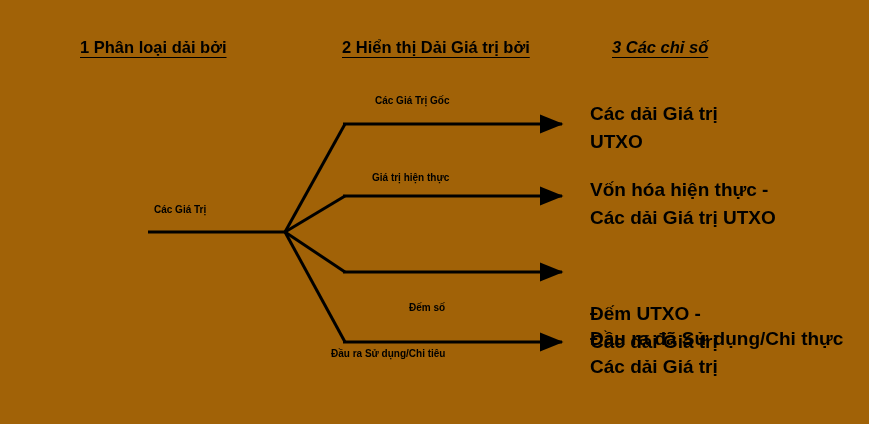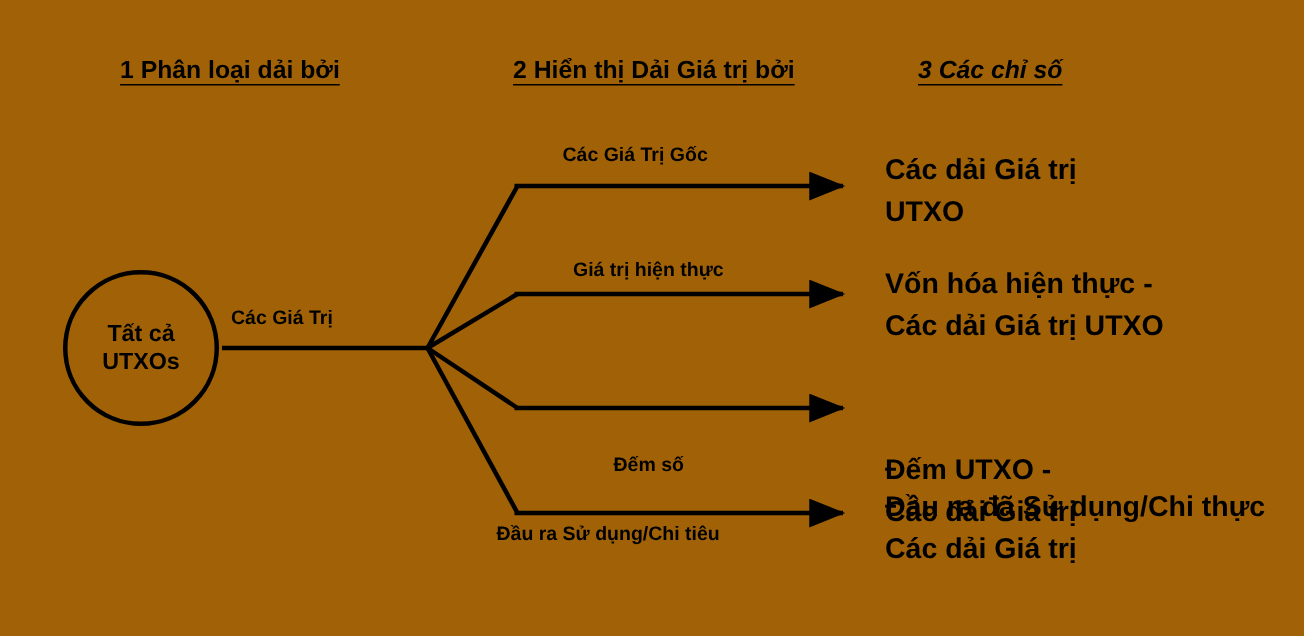--- a/index.html
+++ b/index.html
@@ -52,27 +52,27 @@
     align-items: center;
     justify-content: center;
     text-align: center;
     font-size: 15.5px;
     font-weight: bold;
     line-height: 1.25;
   }
 
   .edge-label {
     position: absolute;
-    font-size: 13px;
+    font-size: 10px;
     font-weight: bold;
     white-space: nowrap;
   }
   #trunk-label { left: 154px; top: 204px; }
   #branch-label-1 { left: 375px; top: 95px; }
-  #branch-label-2 { left: 382px; top: 172px; }
+  #branch-label-2 { left: 372px; top: 172px; }
   #branch-label-3 { left: 409px; top: 274px; margin-top: 28px; }
   #branch-label-4 { left: 331px; top: 348px; }
 
   .metric {
     position: absolute;
     font-size: 19px;
     font-weight: bold;
     line-height: 1.45;
     white-space: pre-line;
   }
@@ -105,24 +105,20 @@
     <line x1="343" y1="272" x2="562" y2="272" stroke="#000000" stroke-width="3" marker-end="url(#arrow)"></line>
 
     <line x1="285" y1="232" x2="345" y2="342" stroke="#000000" stroke-width="3"></line>
     <line x1="343" y1="342" x2="562" y2="342" stroke="#000000" stroke-width="3" marker-end="url(#arrow)"></line>
   </svg>
 
   <div class="col-header" id="header-1">1 Phân loại dải bởi</div>
   <div class="col-header" id="header-2">2 Hiển thị Dải Giá trị bởi</div>
   <div class="col-header" id="header-3">3 Các chỉ số</div>
 
-  <div class="node-circle">
-    <span>Tất cả</span>
-    <span>UTXOs</span>
-  </div>
 
   <div class="edge-label" id="trunk-label">Các Giá Trị</div>
 
   <div class="edge-label" id="branch-label-1">Các Giá Trị Gốc</div>
   <div class="edge-label" id="branch-label-2">Giá trị hiện thực</div>
   <div class="edge-label" id="branch-label-3">Đếm số</div>
   <div class="edge-label" id="branch-label-4">Đầu ra Sử dụng/Chi tiêu</div>
 
   <div class="metric" id="metric-1">Các dải Giá trị
 UTXO</div>

